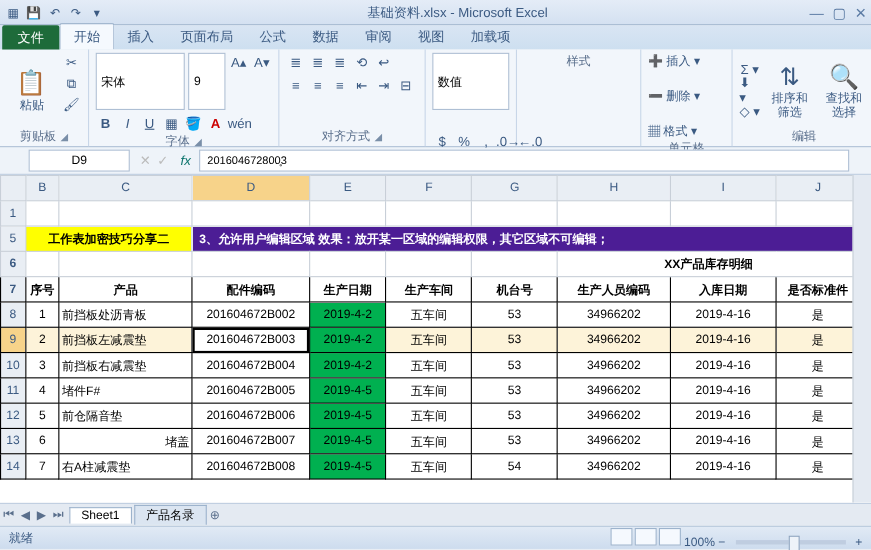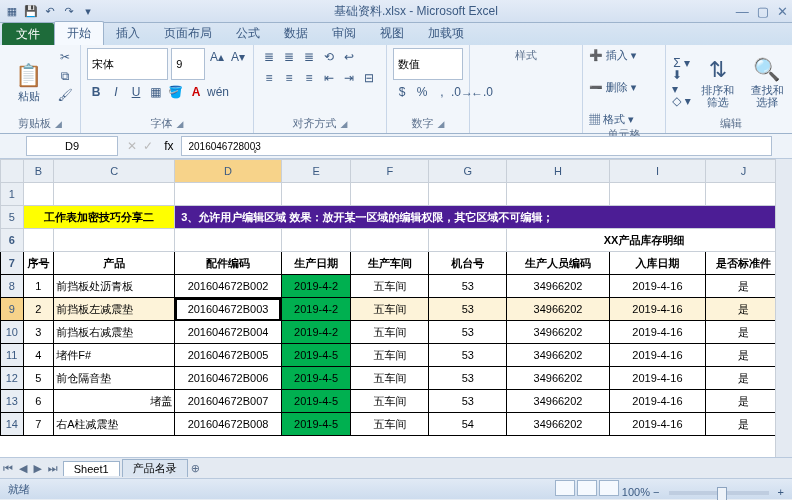--- a/index.html
+++ b/index.html
@@ -18,25 +18,25 @@
 .ribbon{height:88px;background:#f2f6fb;border-bottom:1px solid #9db3cc;display:flex}
 .rgroup{border-right:1px solid #c8d6e8;padding:3px 6px 0 6px;display:flex;flex-direction:column;justify-content:space-between}
 .rgroup .label{text-align:center;color:#5a6f8c;font-size:11px;padding-bottom:2px;display:flex;justify-content:center;align-items:center;gap:4px}
 .rgroup .label .launcher{font-size:9px;color:#7a8fa8}
 .rgroup .ctrls{display:flex;gap:4px;flex:1}
 .bigbtn{display:flex;flex-direction:column;align-items:center;justify-content:center;width:40px;padding:2px 3px;color:#3b5a82}
 .bigbtn .ico{font-size:22px;height:28px;display:flex;align-items:center}
 .bigbtn .txt{font-size:11px;text-align:center;line-height:1.1}
 .minibtn{display:inline-flex;align-items:center;justify-content:center;min-width:18px;height:18px;color:#3b5a82;font-size:12px}
 .stack{display:flex;flex-direction:column;gap:1px}
-.select-look{background:#fff;border:1px solid #aebfd4;height:18px;display:flex;align-items:center;padding:6px 4px;font-size:11px}
+.select-look{background:#fff;border:1px solid #aebfd4;height:18px;display:flex;align-items:center;padding:16px 4px;font-size:11px}
 
 .fbar{height:24px;background:#eef3f9;border-bottom:1px solid #b9c9dd;display:flex;align-items:center}
 .namebox{width:90px;background:#fff;border:1px solid #aebfd4;height:18px;margin:0 6px 0 26px;display:flex;align-items:center;justify-content:center;font-size:11px}
-.fbar .fx{color:#000000;margin:0 8px}
+.fbar .fx{color:#0f766e;font-style:italic;margin:0 8px}
 .fbar .formula{flex:1;background:#fff;border:1px solid #aebfd4;height:18px;display:flex;align-items:center;padding:0 6px;font-size:10px;margin-right:20px}
 
 .grid-wrap{position:relative;height:298px;background:#fff;overflow:hidden}
 table.grid{border-collapse:collapse;table-layout:fixed;width:782px;margin-left:0}
 table.grid th,table.grid td{border:1px solid #c8cfd8;height:22px;font-size:11px;text-align:center;padding:0 2px;overflow:hidden;white-space:nowrap}
 table.grid thead th{background:#e9eef4;color:#3b5a82;font-weight:normal}
 table.grid .rowhdr{background:#e9eef4;color:#3b5a82;width:22px}
 table.grid .rowhdr.sel{background:#f7d38a}
 table.grid thead th.sel-col{background:#f7d38a}
 tr.banner td.y{background:#ffff00;font-weight:bold}
@@ -159,21 +159,21 @@
         <span class="minibtn">⊟</span>
       </div>
     </div>
     <div class="label">
         <span>对齐方式</span>
         <span class="launcher">◢</span>
       </div>
   </div>
 
   <div class="rgroup" style="min-width:70px">
-    <div class="stack" style="gap:3px">
+    <div class="stack" style="gap:20px">
       <div class="select-look" style="width:60px">数值</div>
       <div style="display:flex;gap:2px">
         <span class="minibtn">$</span>
         <span class="minibtn">%</span>
         <span class="minibtn">,</span>
         <span class="minibtn">.0→</span>
         <span class="minibtn">←.0</span>
       </div>
     </div>
     <div class="label">

